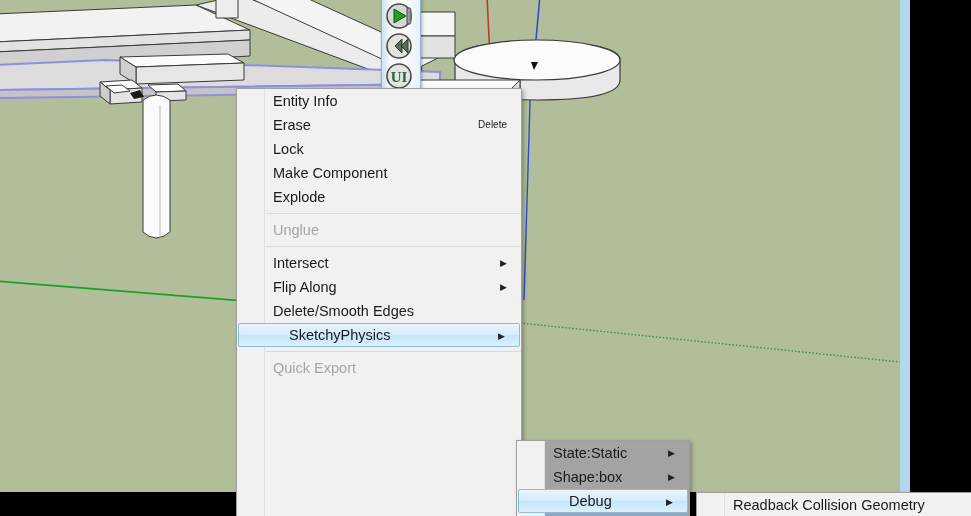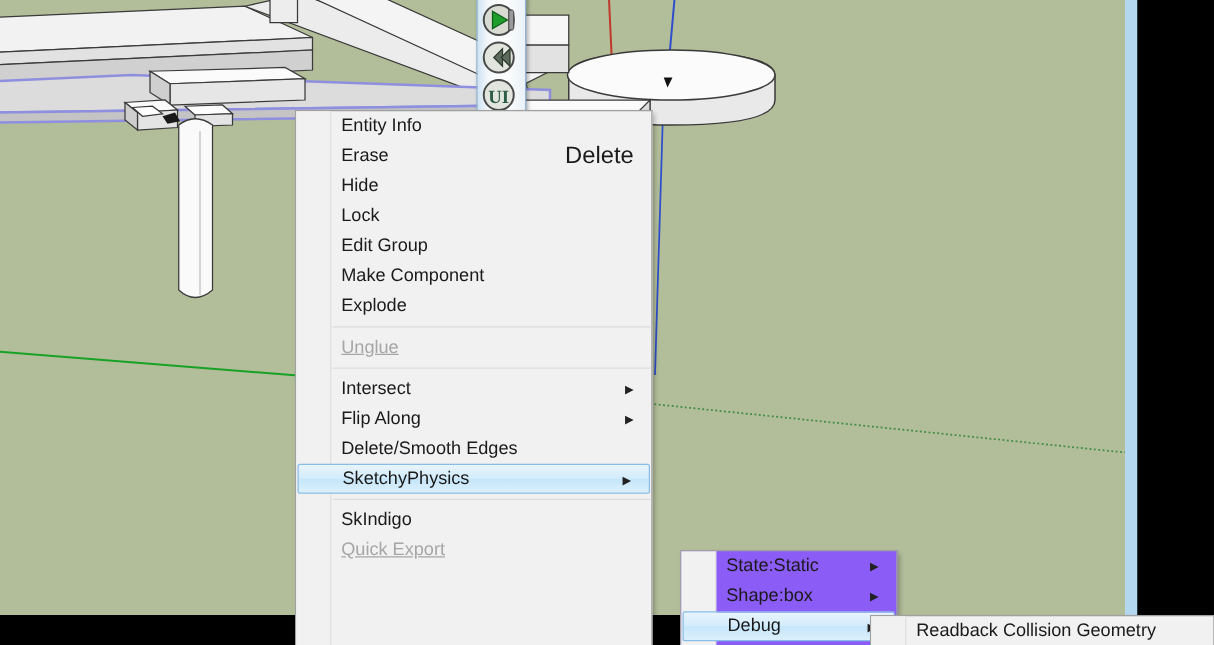--- a/index.html
+++ b/index.html
@@ -14,33 +14,33 @@
   #edge-black{position:absolute;left:910px;top:0;width:61px;height:516px;background:#000;}
 
   
   #menu{position:absolute;left:236px;top:88px;width:284px;height:428px;
         background:#f1f1f1;border:1px solid #a0a0a0;border-bottom:none;
         box-shadow:2px 2px 4px rgba(0,0,0,.28);}
   #menu .gutter{position:absolute;left:0;top:0;width:27px;height:100%;
         background:#f1f1f1;border-right:1px solid #e0e0e0;}
   .mi{position:relative;height:24px;line-height:24px;font-size:14.5px;color:#1a1a1a;
       padding-left:36px;white-space:nowrap;cursor:default;}
-  .mi.dis{color:#a6a6a6;text-decoration:underline;}
-  .mi .acc{position:absolute;right:14px;top:0;font-size:19px;color:#1a1a1a;}
+  .mi.dis{color:#a6a6a6;}
+  .mi .acc{position:absolute;right:14px;top:0;font-size:10px;color:#1a1a1a;}
   .mi .arw{position:absolute;right:14px;top:0;height:24px;line-height:24px;
            font-size:9px;color:#222;}
   .mi.sel{background:linear-gradient(to bottom,#e8f4fc 0%,#d4ecfb 48%,#c5e6fa 52%,#dcf0fc 100%);
           border:1px solid #88bde8;border-radius:2px;
-          height:22px;line-height:22px;margin:0 1px;padding-left:35px;}
+          height:22px;line-height:22px;margin:0 1px;padding-left:50px;}
   .sep{height:1px;background:#dcdcdc;margin:4px 0 4px 29px;}
 
   
   #sub1{position:absolute;left:516px;top:440px;width:172px;height:76px;
-        background:#8b5cf6;border:1px solid #a0a0a0;border-bottom:none;
-        box-shadow:2px 2px 4px rgba(0,0,0,.28);margin-left:28px;}
+        background:#a3a3a3;border:1px solid #a0a0a0;border-bottom:none;
+        box-shadow:2px 2px 4px rgba(0,0,0,.28);}
   #sub1 .gutter{position:absolute;left:0;top:0;width:27px;height:100%;
         background:#f1f1f1;border-right:1px solid #e0e0e0;}
 
   
   #sub2{position:absolute;left:696px;top:492px;width:275px;height:24px;
         background:#f1f1f1;border:1px solid #a0a0a0;border-bottom:none;
         box-shadow:2px 2px 4px rgba(0,0,0,.28);}
   #sub2 .gutter{position:absolute;left:0;top:0;width:27px;height:100%;
         background:#f1f1f1;border-right:1px solid #e0e0e0;}
 
@@ -136,34 +136,31 @@
 </div>
 
 <div id="edge-blue"></div>
 <div id="edge-black"></div>
 
 <div id="menu">
   <div class="gutter"></div>
   <div id="menu-items">
       <div class="mi"><span>Entity Info</span></div>
       <div class="mi"><span>Erase</span><span class="acc">Delete</span></div>
-      <div class="mi"><span>Hide</span></div>
       <div class="mi"><span>Lock</span></div>
-      <div class="mi"><span>Edit Group</span></div>
       <div class="mi"><span>Make Component</span></div>
       <div class="mi"><span>Explode</span></div>
       <div class="sep"></div>
       <div class="mi dis"><span>Unglue</span></div>
       <div class="sep"></div>
       <div class="mi"><span>Intersect</span><span class="arw">▶</span></div>
       <div class="mi"><span>Flip Along</span><span class="arw">▶</span></div>
       <div class="mi"><span>Delete/Smooth Edges</span></div>
       <div class="mi sel"><span>SketchyPhysics</span><span class="arw">▶</span></div>
       <div class="sep"></div>
-      <div class="mi"><span>SkIndigo</span></div>
       <div class="mi dis"><span>Quick Export</span></div>
     </div>
 </div>
 
 <div id="sub1">
   <div class="gutter"></div>
   <div id="sub1-items">
       <div class="mi"><span>State:Static</span><span class="arw">▶</span></div>
       <div class="mi"><span>Shape:box</span><span class="arw">▶</span></div>
       <div class="mi sel"><span>Debug</span><span class="arw">▶</span></div>

